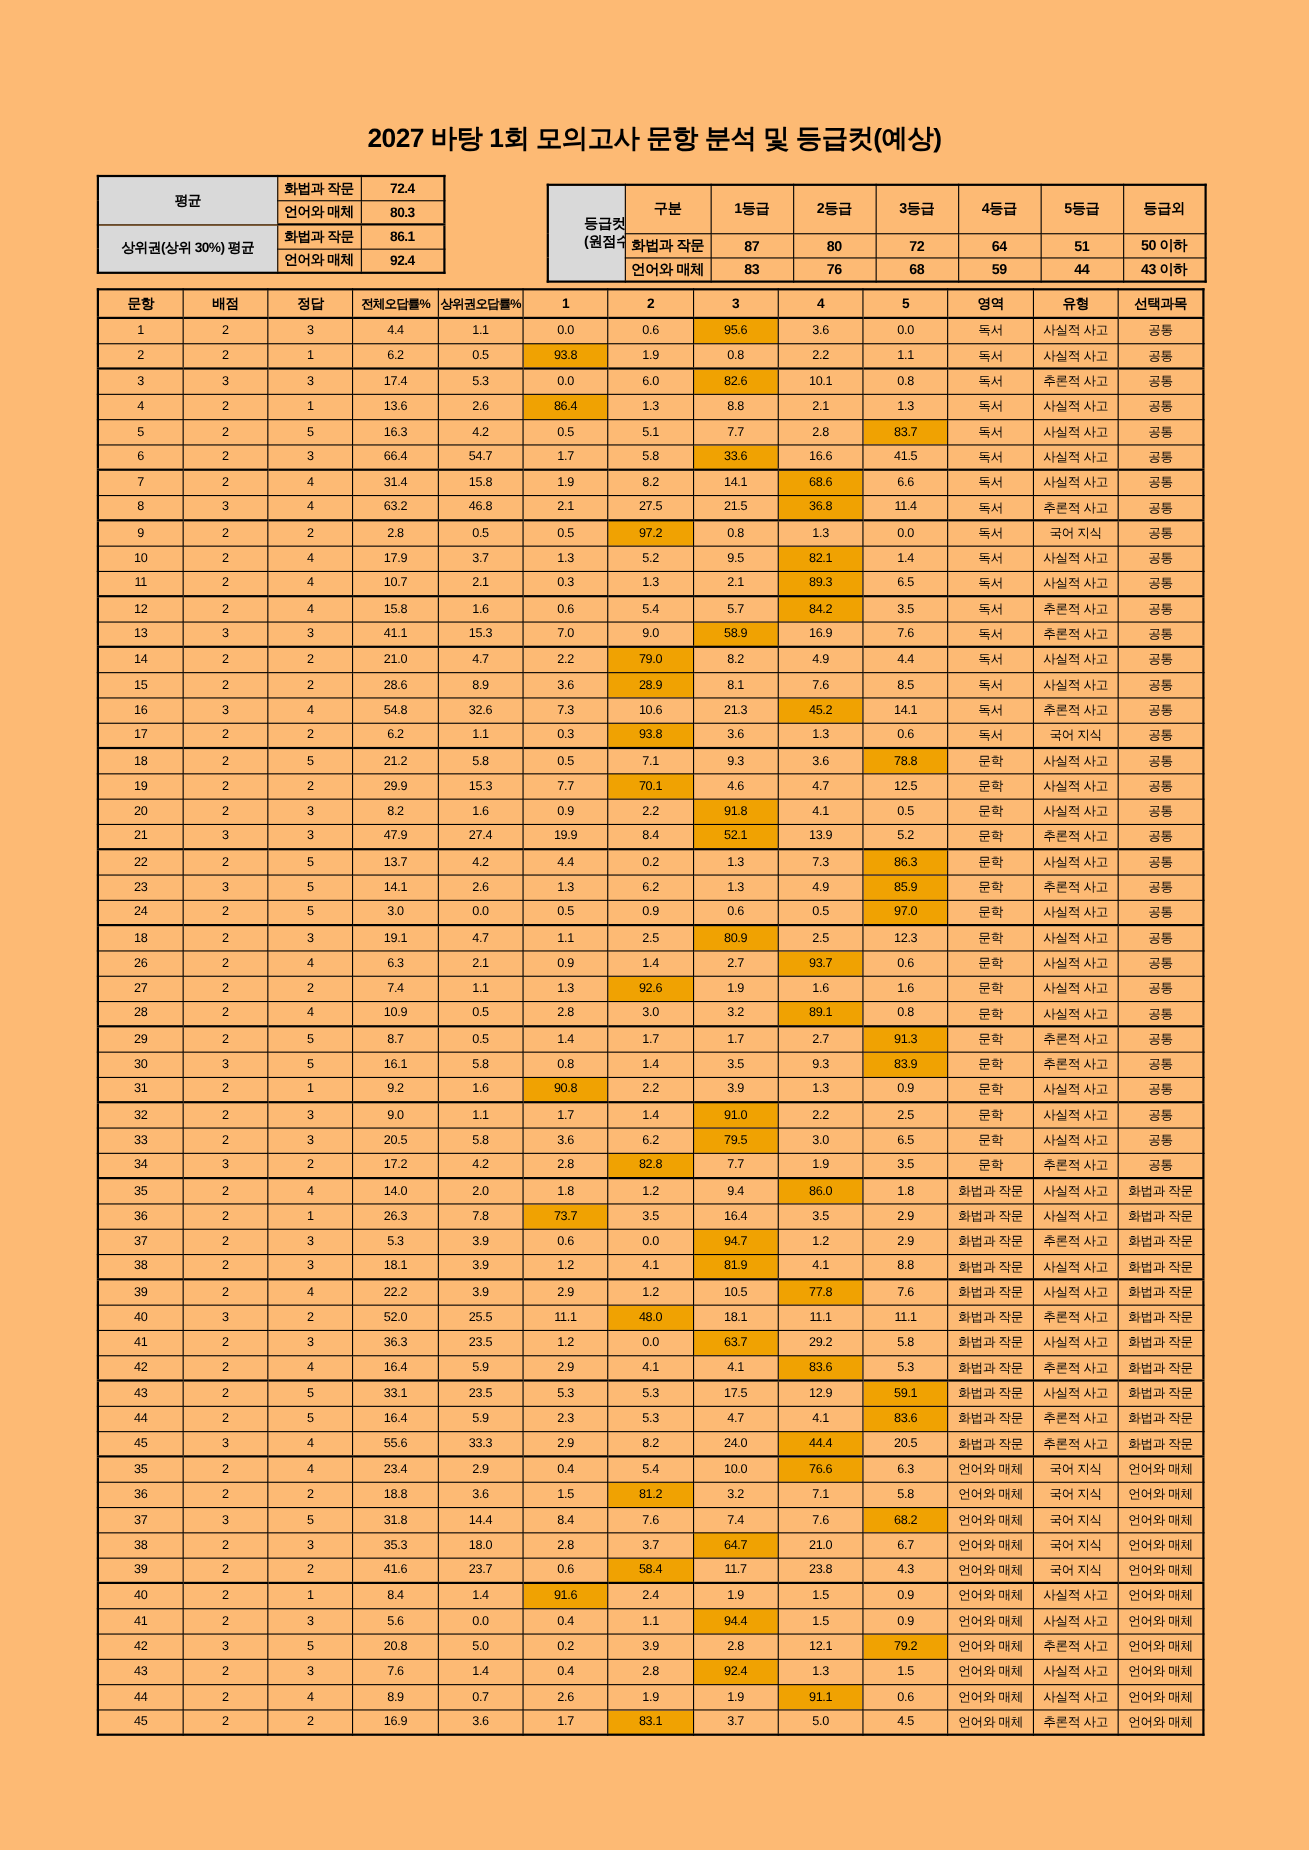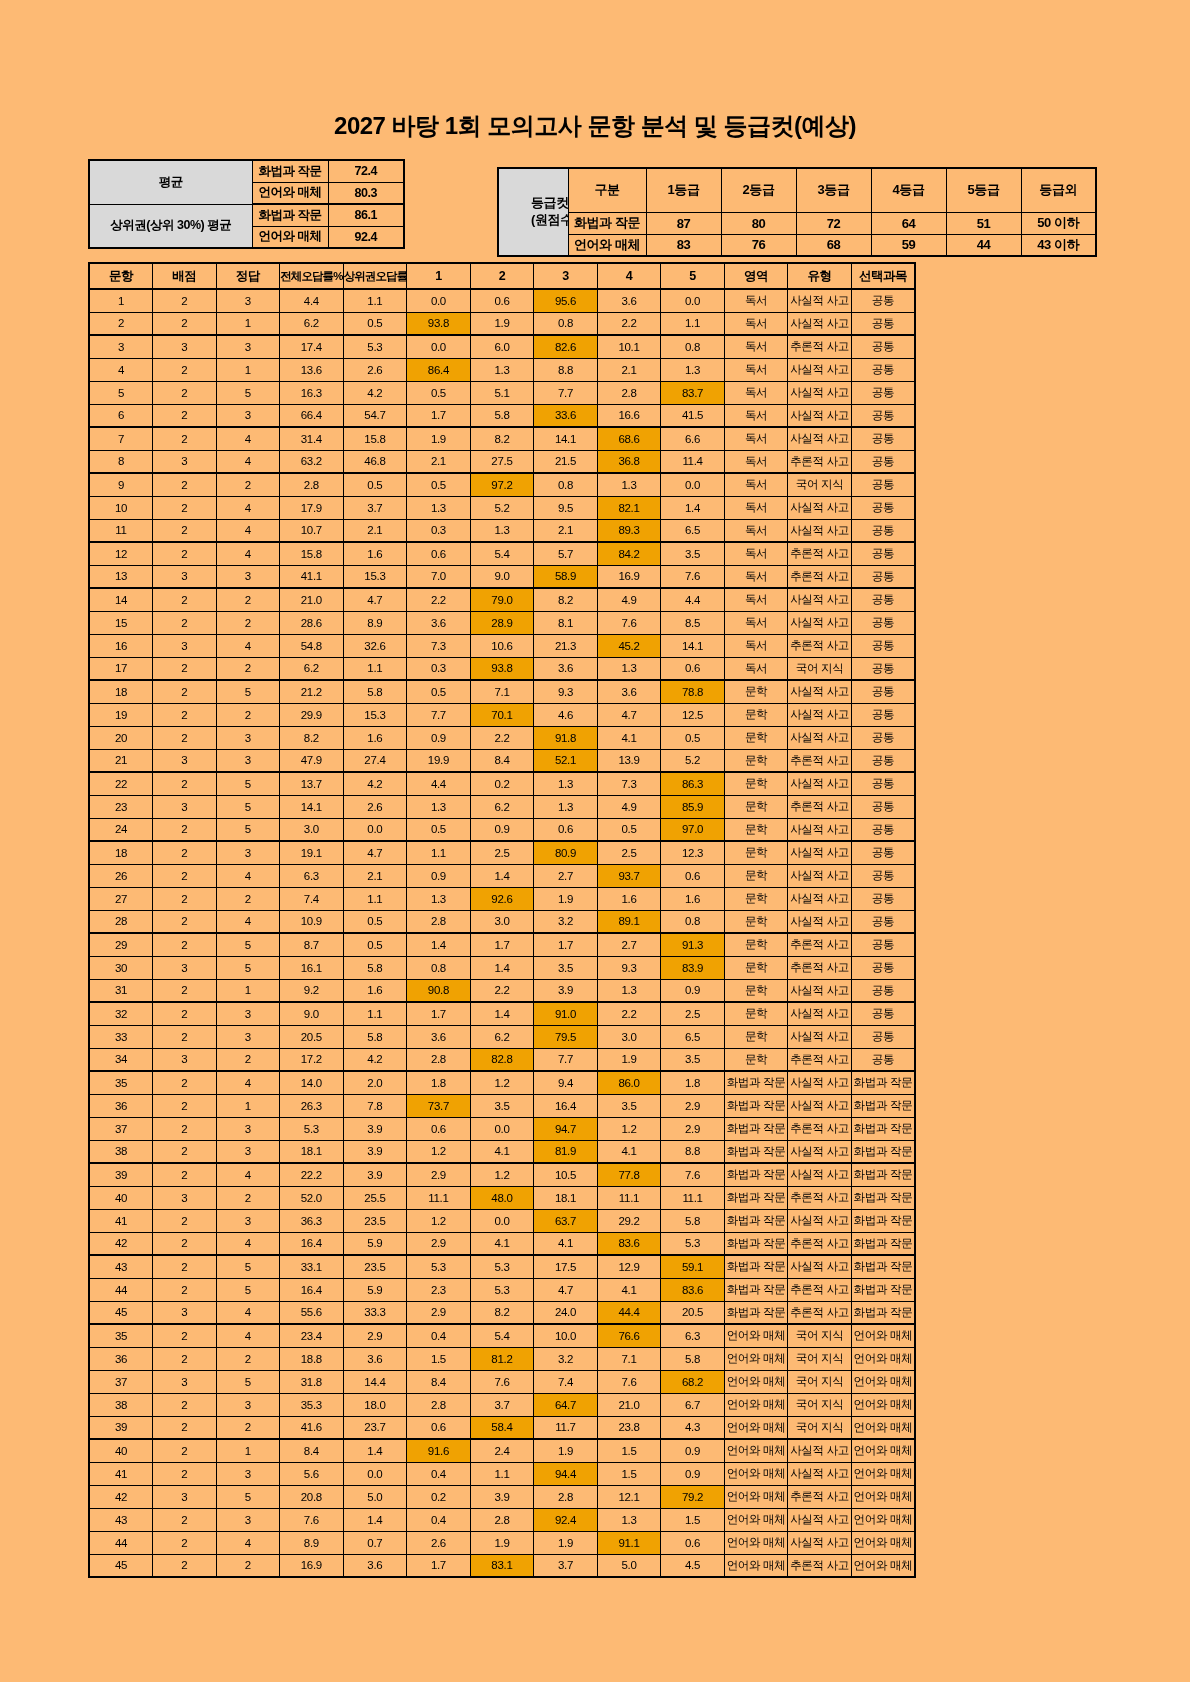--- a/index.html
+++ b/index.html
@@ -22,21 +22,21 @@
   .avg-table td.sep { border-bottom-width:2px; }
 
   
   .cut-table { position:absolute; left:497px; top:167px; width:598px; border:2px solid #000; }
   .cut-table td { font-size:13px; font-weight:bold; letter-spacing:-0.4px; }
   .cut-table tr.head td { height:44px; }
   .cut-table tr.row td { height:22px; }
   .cut-table td.glabel { background:var(--gray); line-height:1.3;padding-left:32px; }
 
   
-  .main-table { position:absolute; left:88px; top:262px; width:828px; border:2px solid #000; }
+  .main-table { position:absolute; left:88px; top:262px; width:1007px; border:2px solid #000; }
   .main-table thead td { height:26px; font-size:12.5px; font-weight:bold;
                          border-bottom:2px solid #000; letter-spacing:-0.5px; }
   .main-table thead td.tight { font-size:11.5px; letter-spacing:-0.9px; }
   .main-table tbody td { height:23px; font-size:11.5px; letter-spacing:-0.3px; }
   .main-table td.hl { background:var(--hl); }
   .main-table tr.thick-bottom td { border-bottom-width:2px; }
 </style>
 </head>
 <body>
 

